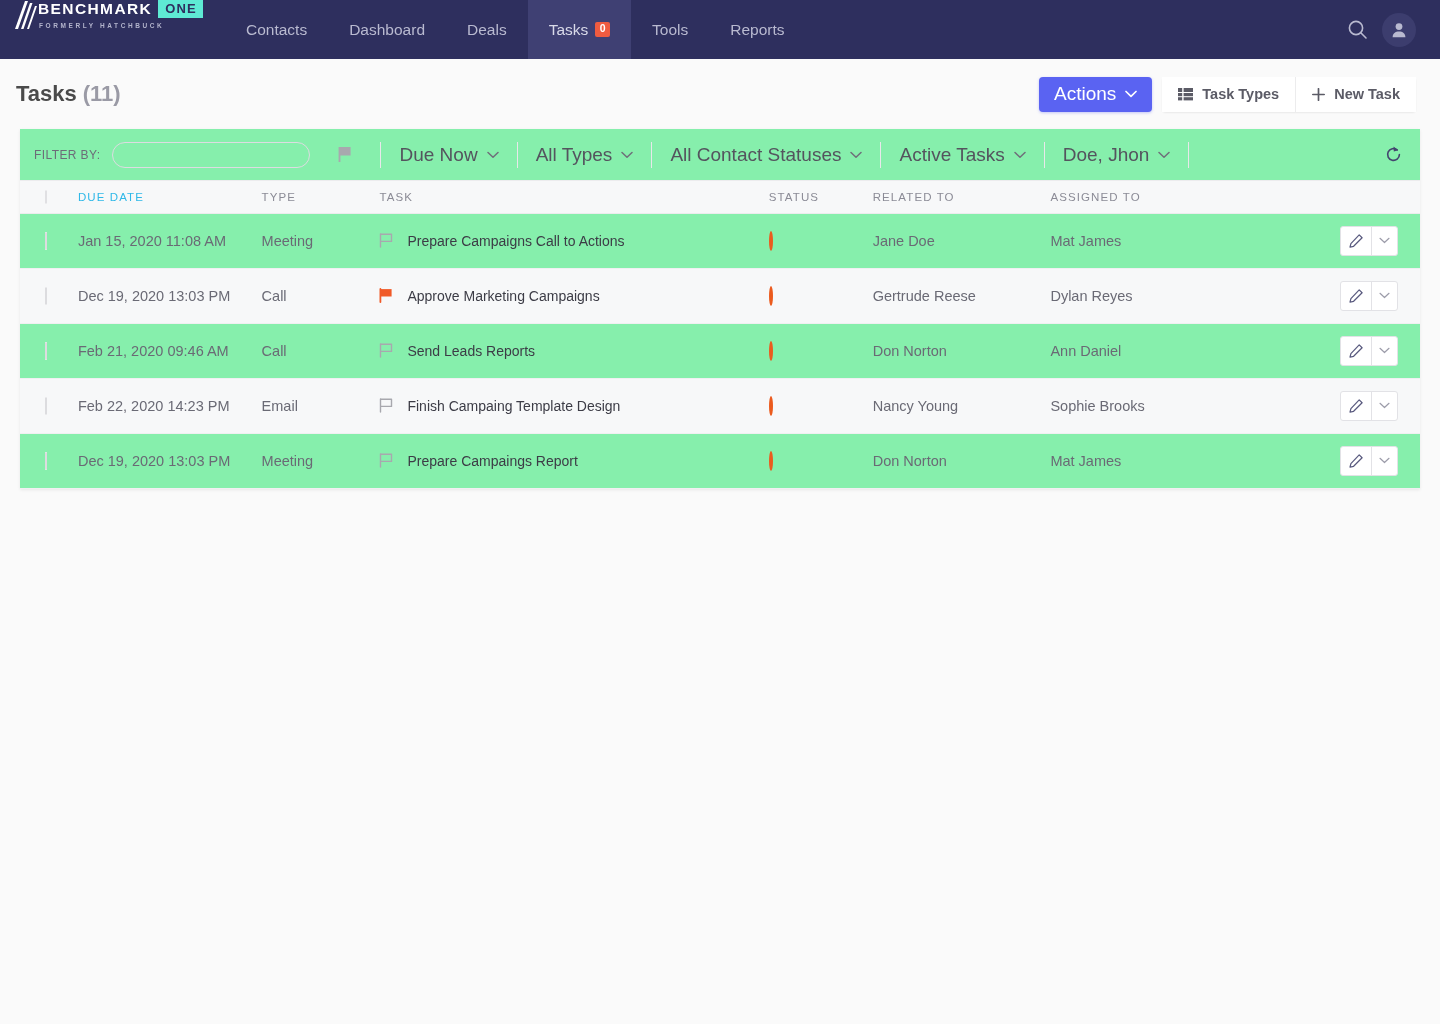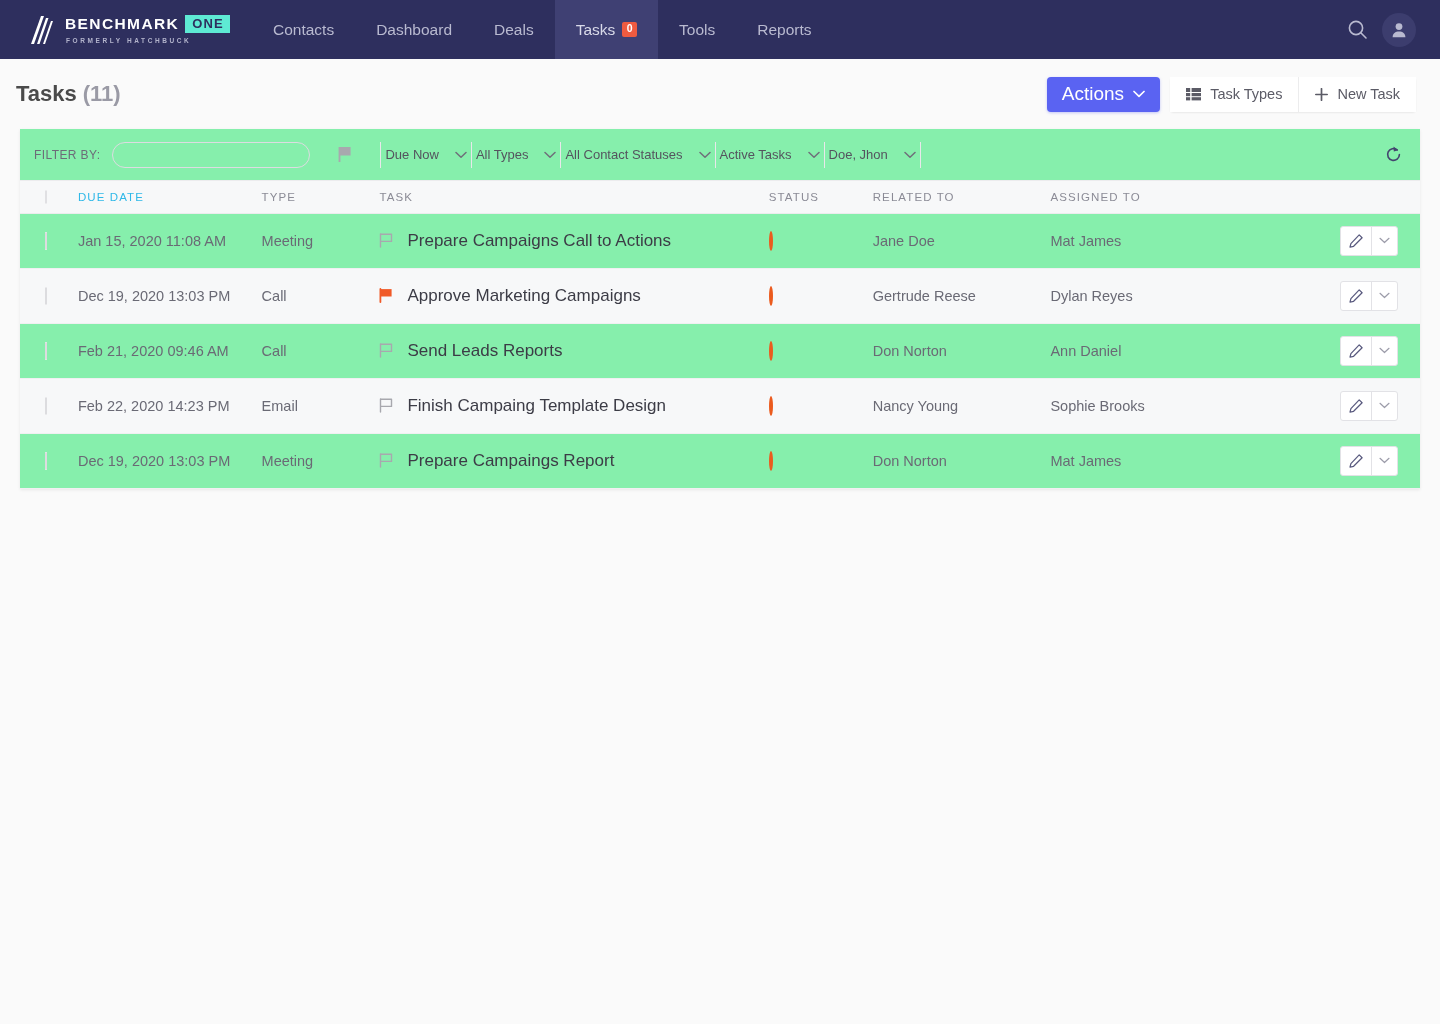--- a/index.html
+++ b/index.html
@@ -13,24 +13,23 @@
   
   .topnav {
     height: 59px;
     background: #2e2f5e;
     display: flex;
     align-items: stretch;
     position: relative;
   }
   .brand {
     display: flex;
-    align-items: center;
-    padding-left: 28px;
+    align-items: flex-start;
+    padding-left: 12px;
     padding-right: 22px;
-    gap: 11px;
   }
   .brand-mark { width: 26px; height: 30px; display:block; }
   .brand-text { display: flex; flex-direction: column; gap: 4px; }
   .brand-line1 { display: flex; align-items: center; gap: 6px; }
   .brand-name {
     color: #ffffff; font-size: 15.5px; font-weight: bold;
     letter-spacing: 1.4px;
   }
   .brand-one {
     background: #5eead4; color: #2e2f5e;
@@ -89,20 +88,21 @@
     text-align: center;
   }
   .btn-group { display: flex; background: #fff; border-radius: 4px;
     box-shadow: 0 1px 2px rgba(0,0,0,0.07); }
   .btn-plain {
     background: #fff; border: none;
     height: 35px; padding: 0 16px;
     display: flex; align-items: center; gap: 9px;
     font-size: 14.5px; color: #5b5b66; cursor: pointer;
     font-family: inherit;
+    font-weight: bold;
   }
   .btn-plain + .btn-plain { border-left: 1px solid #ececed; }
 
   
   .card {
     margin: 0 20px; background: #86efac;
     box-shadow: 0 1px 3px rgba(0,0,0,0.08);
   }
   .filter-bar {
     height: 52px; display: flex; align-items: center;
@@ -119,23 +119,23 @@
     display: flex; align-items: center; padding: 0 10px;
   }
   .search-input {
     border: none; outline: none; flex: 1;
     font-size: 13px; font-family: inherit; color: #4a4a4a;
     background: transparent; margin-left: 7px;
   }
   .flag-btn { margin-left: 27px; cursor: pointer; display:flex; }
   .vdiv { width: 1px; height: 26px; background: #e8e8ea; margin: 0 0 0 27px; }
   .drop {
-    display: flex; align-items: center; gap: 16px;
-    padding: 0 4px; height: 52px;
-    font-size: 13px; color: #54545e; cursor: pointer;
+    display: flex; align-items: center; gap: 9px;
+    padding: 0 18px; height: 52px;
+    font-size: 19px; color: #54545e; cursor: pointer;
   }
   .refresh-btn {
     margin-left: auto; width: 34px; height: 34px;
     display: flex; align-items: center; justify-content: center;
     cursor: pointer;
   }
 
   
   table { width: 100%; border-collapse: collapse; }
   thead th {
@@ -157,21 +157,21 @@
   .c-status{ width: 104px; }
   .c-rel   { width: 178px; }
   .c-asg   { width: 290px; }
   .c-act   { text-align: right; padding-right: 22px !important; }
   .chk {
     width: 17px; height: 17px; border: 1.5px solid #dcdcdf;
     border-radius: 2px; background: #fff; cursor: pointer;
   }
   thead .chk { border-color: #e0e0e3; }
   .task-cell { display: flex; align-items: center; gap: 14px; }
-  .task-name { color: #3c3c46; font-size: 17px; }
+  .task-name { color: #3c3c46; font-size: 14px; }
   .status-dot {
     width: 19px; height: 19px; border-radius: 50%;
     border: 2.2px solid #eb5b1e; box-sizing: border-box;
   }
   .split-btn {
     display: inline-flex; border: 1px solid #e2e2e6;
     border-radius: 3px; overflow: hidden; background: #fff;
   }
   .split-main {
     width: 30px; height: 28px; display: flex;

